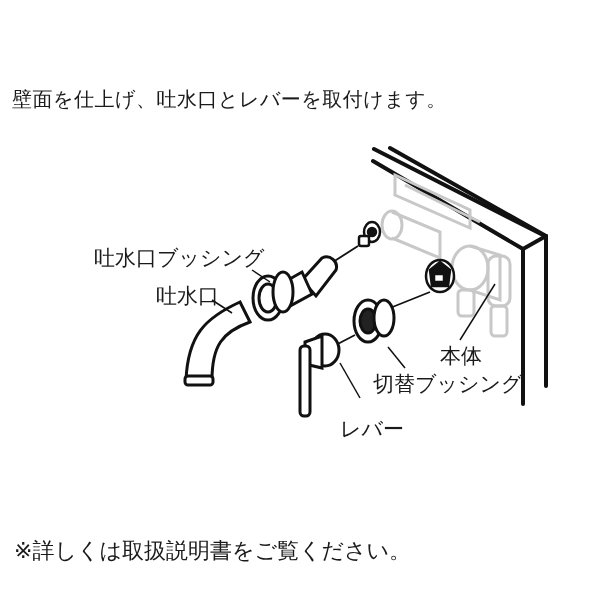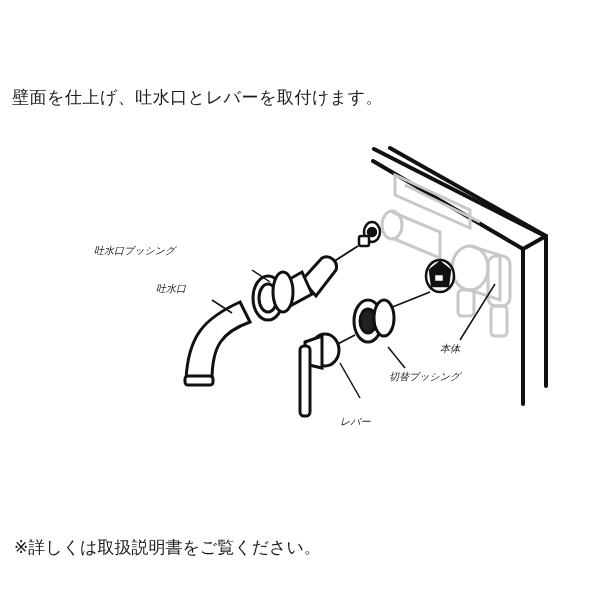--- a/index.html
+++ b/index.html
@@ -1,20 +1,20 @@
 <!DOCTYPE html>
 <html><head>
 <meta charset="utf-8">
 <style>
   html, body { margin:0; padding:0; background:#ffffff; }
   body { width:600px; height:600px; position:relative; overflow:hidden;
          font-family:"DejaVu Sans", "Liberation Sans", sans-serif; color:#1a1a1a; }
-  .title { position:absolute; left:12px; top:86px; font-size:17px; letter-spacing:0.5px; white-space:nowrap; }
-  .note  { position:absolute; left:14px; top:536px; font-size:17px; white-space:nowrap; }
-  .label { position:absolute; font-size:10px; white-space:nowrap;font-style:italic; }
+  .title { position:absolute; left:12px; top:86px; font-size:20px; letter-spacing:0.5px; white-space:nowrap; }
+  .note  { position:absolute; left:14px; top:536px; font-size:22px; white-space:nowrap; }
+  .label { position:absolute; font-size:21px; white-space:nowrap; }
   svg { position:absolute; left:0; top:0; }
 </style>
 </head>
 <body>
 
 <div class="title">壁面を仕上げ、吐水口とレバーを取付けます。</div>
 
 <svg width="600" height="600" viewBox="0 0 600 600">
 
   <g fill="none" stroke="#111" stroke-width="4" stroke-linecap="round">
@@ -87,16 +87,16 @@
     <line x1="212" y1="300" x2="232" y2="313"></line>
     <line x1="460" y1="340" x2="495" y2="284"></line>
     <line x1="388" y1="347" x2="405" y2="368"></line>
     <line x1="340" y1="363" x2="360" y2="398"></line>
   </g>
 </svg>
 
 <div class="label" style="left:94px;top:244px;">吐水口ブッシング</div>
 <div class="label" style="left:156px;top:282px;">吐水口</div>
 <div class="label" style="left:440px;top:342px;">本体</div>
-<div class="label" style="left:389px;top:370px;">切替ブッシング</div>
+<div class="label" style="left:373px;top:370px;">切替ブッシング</div>
 <div class="label" style="left:340px;top:415px;">レバー</div>
 
 <div class="note">※詳しくは取扱説明書をご覧ください。</div>
 
 </body></html>

